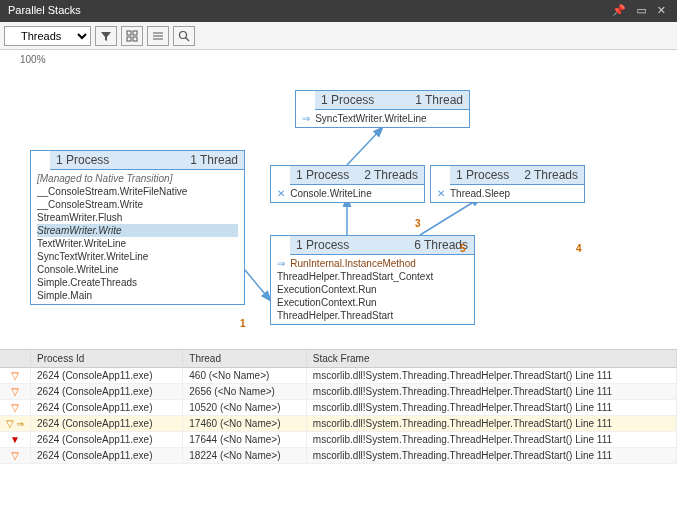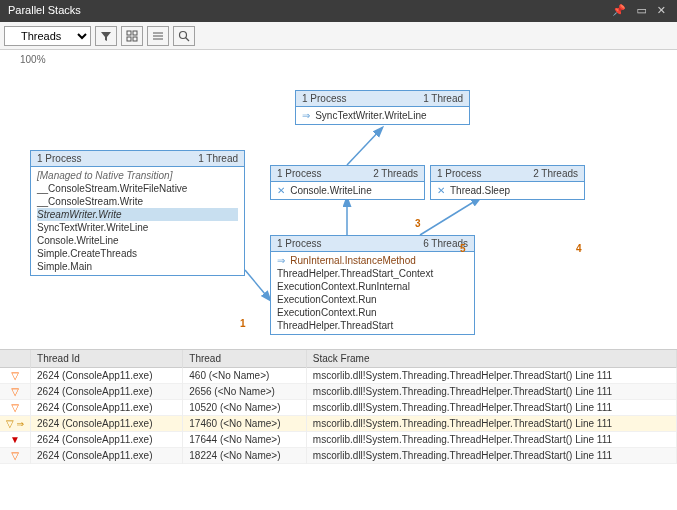--- a/index.html
+++ b/index.html
@@ -100,21 +100,22 @@
       background: white;
       font-size: 10px;
     }
     .stack-node-header {
       background: #d9e8f7;
       border-bottom: 1px solid #5b9bd5;
       padding: 2px 6px;
       display: flex;
       justify-content: space-between;
       color: #333;
-      font-size: 10px;
+      font-size: 12px;
+      margin-left: 19px;
     }
     .stack-node-header .process-count {
       color: #444;
     }
     .stack-node-header .thread-count {
       color: #444;
     }
     .stack-node-body {
       padding: 2px 6px;
     }
@@ -336,60 +337,61 @@
 
     <div class="stack-node node1">
       <div class="stack-node-header">
         <span class="process-count">1 Process</span>
         <span class="thread-count">1 Thread</span>
       </div>
       <div class="stack-node-body">
         <div class="stack-node-method" style="color:#666; font-style:italic;">[Managed to Native Transition]</div>
         <div class="stack-node-method">__ConsoleStream.WriteFileNative</div>
         <div class="stack-node-method">__ConsoleStream.Write</div>
+        <div class="stack-node-method">StreamWriter.Flush</div>
         <div class="stack-node-method" style="background:#c8dff0;font-style:italic;">StreamWriter.Write</div>
+        <div class="stack-node-method">TextWriter.WriteLine</div>
         <div class="stack-node-method">SyncTextWriter.WriteLine</div>
         <div class="stack-node-method">Console.WriteLine</div>
         <div class="stack-node-method">Simple.CreateThreads</div>
         <div class="stack-node-method">Simple.Main</div>
       </div>
     </div>
 
     <div class="stack-node node2">
       <div class="stack-node-header">
         <span class="process-count">1 Process</span>
         <span class="thread-count">6 Threads</span>
       </div>
       <div class="stack-node-body">
         <div class="stack-node-method" style="color:#8b4513;">
           <span style="color:#5b9bd5; margin-right:2px;">⇒</span>
           <span>RunInternal.InstanceMethod</span>
         </div>
         <div class="stack-node-method">ThreadHelper.ThreadStart_Context</div>
-        <div class="stack-node-method">ExecutionContext.RunInternal</div>
         <div class="stack-node-method">ExecutionContext.Run</div>
         <div class="stack-node-method">ExecutionContext.Run</div>
         <div class="stack-node-method">ThreadHelper.ThreadStart</div>
       </div>
     </div>
 
     <div class="node-label" style="left: 240px; top: 268px;">1</div>
 
     <div class="node-label" style="left: 415px; top: 168px;">3</div>
     <div class="node-label" style="left: 576px; top: 193px;">4</div>
     <div class="node-label" style="left: 460px; top: 193px;">5</div>
 
   </div>
 
   <div class="table-area">
     <table>
       <thead>
         <tr>
           <th style="width:20px;"></th>
-          <th>Thread Id</th>
+          <th>Process Id</th>
           <th>Thread</th>
           <th>Stack Frame</th>
         </tr>
       </thead>
       <tbody>
         <tr>
           <td class="arrow-cell"><span class="row-arrow">▽</span></td>
           <td>2624 (ConsoleApp11.exe)</td>
           <td>460 (&lt;No Name&gt;)</td>
           <td>mscorlib.dll!System.Threading.ThreadHelper.ThreadStart() Line 111</td>

